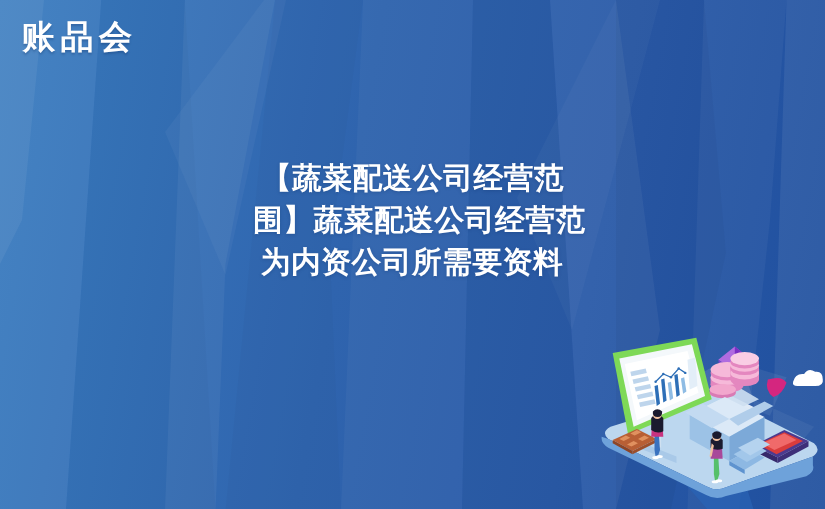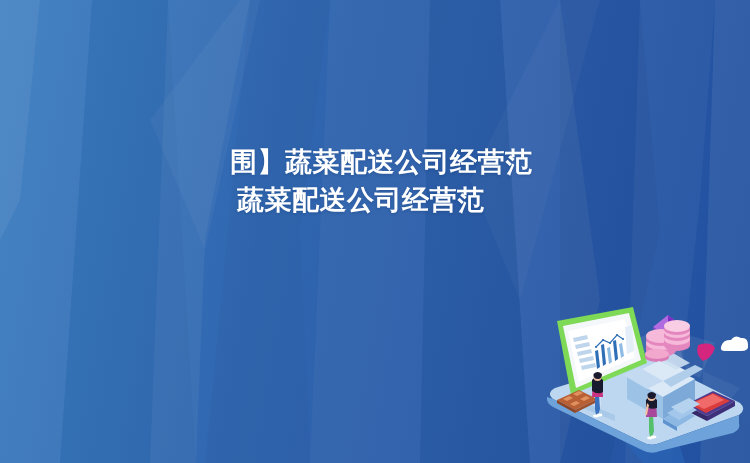--- a/index.html
+++ b/index.html
@@ -84,24 +84,28 @@
         <polygon points="500,0 560,0 600,300 560,463 530,463" fill="#ffffff" opacity="0.05"></polygon>
         <polygon points="560,0 640,0 660,230 610,463 560,463" fill="#000000" opacity="0.035"></polygon>
         <polygon points="640,0 715,0 700,200 672,463 625,463" fill="#ffffff" opacity="0.045"></polygon>
         <polygon points="715,0 750,0 750,463 700,463" fill="#ffffff" opacity="0.07"></polygon>
         <polygon points="470,180 560,0 600,0 520,300" fill="#ffffff" opacity="0.03"></polygon>
         <polygon points="0,0 40,0 20,200 0,240" fill="#ffffff" opacity="0.06"></polygon>
       </g>
     </svg>
   </div>
 
+  <div class="logo">
+    <span class="logo-text">账品会</span>
+  </div>
 
   <div class="headline">
+    <span class="ln ln1">【蔬菜配送公司经营范</span>
     <span class="ln ln2">围】蔬菜配送公司经营范</span>
-    <span class="ln ln3">蔬菜配送公司经营范</span>
+    <span class="ln ln3">为内资公司所需要资料</span>
   </div>
 
   <div class="illustration">
     <svg viewBox="0 0 215 160" aria-hidden="true">
 
       <g>
         <polygon points="105,35 135,18 150,60 100,70" fill="#ffffff" opacity="0.10"></polygon>
         <polygon points="130,25 180,40 165,75 128,60" fill="#ffffff" opacity="0.07"></polygon>
         <polygon points="95,40 60,30 70,80 100,72" fill="#ffffff" opacity="0.06"></polygon>
         <polygon points="150,60 205,85 180,115 150,95" fill="#ffffff" opacity="0.05"></polygon>

